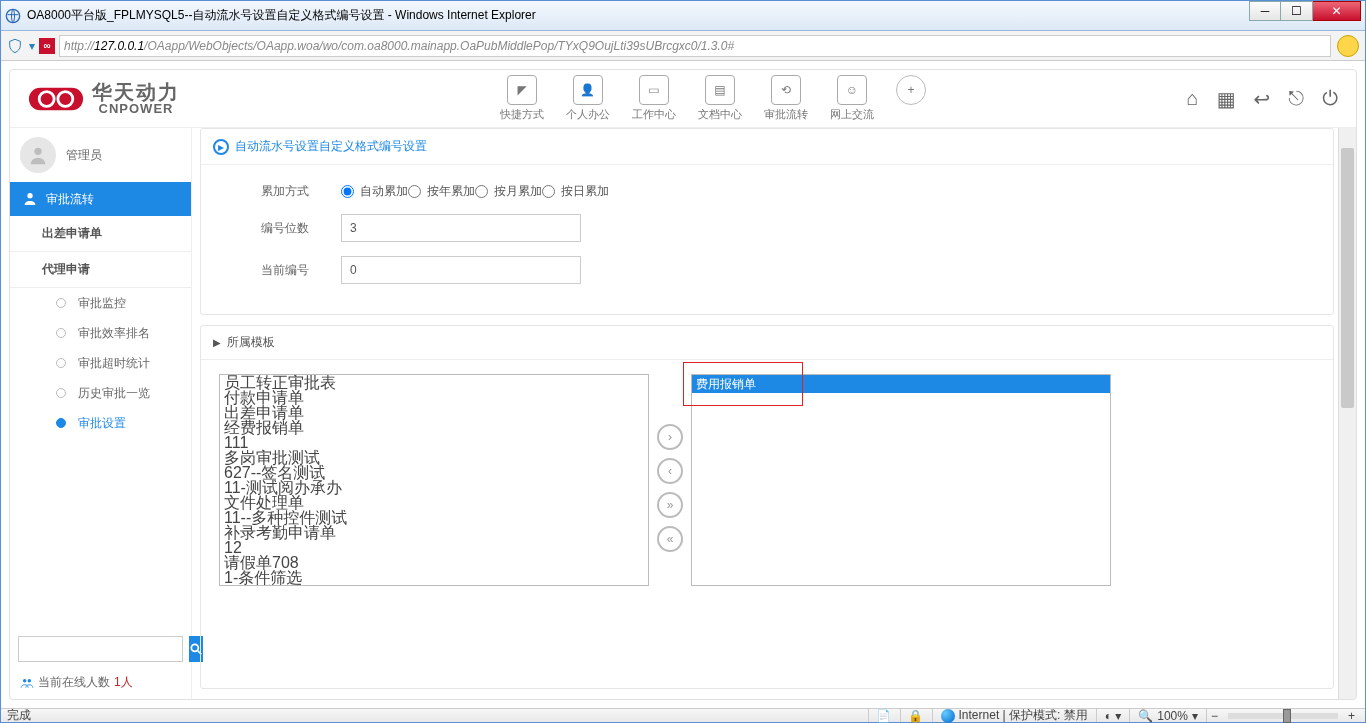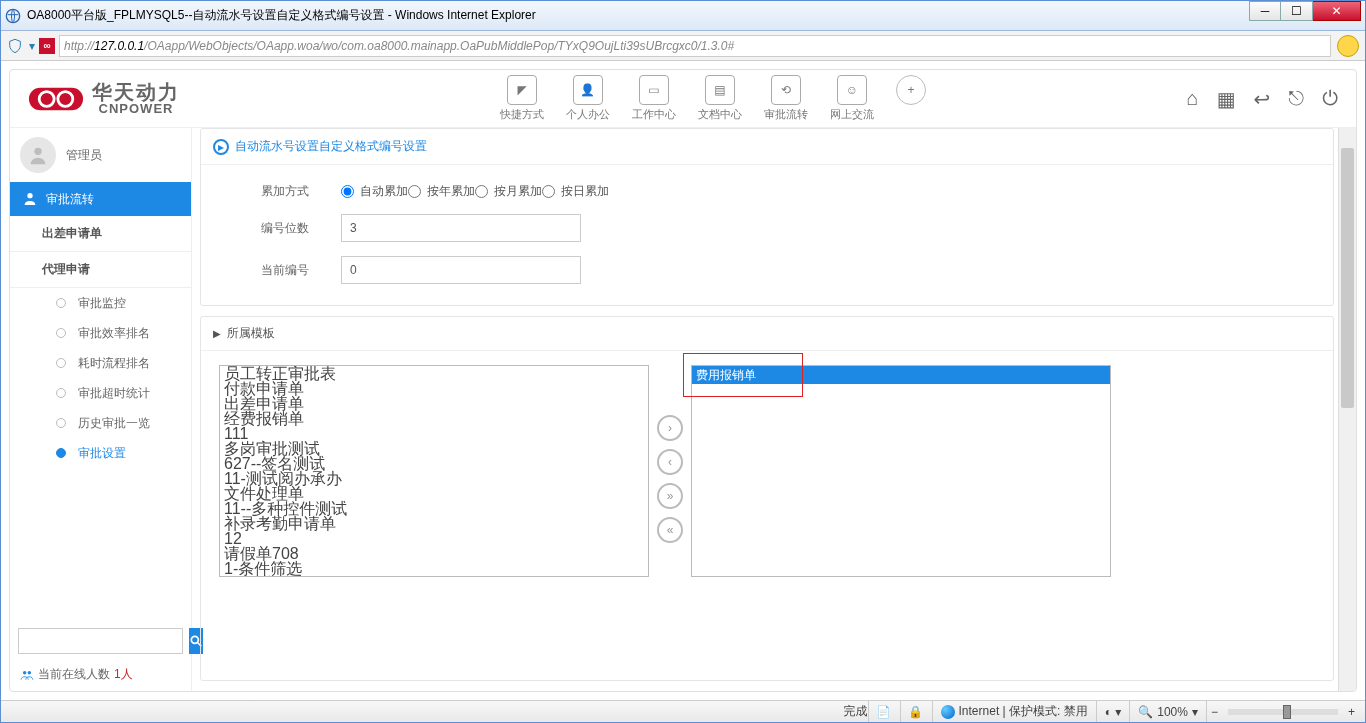--- a/index.html
+++ b/index.html
@@ -81,21 +81,21 @@
 .transfer-btns { display:flex; flex-direction:column; gap:8px; margin-top:50px; }
 .tbtn { width:26px; height:26px; border:2px solid #bbb; border-radius:50%; display:flex; align-items:center; justify-content:center; color:#999; font-size:12px; }
 .selectedbox { width:420px; height:212px; border:1px solid #bbb; background:#fff; }
 .selectedbox .sel { background:#1e88e5; color:#fff; padding:0 4px; line-height:18px; }
 .redbox { position:absolute; border:1.5px solid #d22; pointer-events:none; }
 
 .scrolltrack { position:absolute; right:0; top:0; bottom:0; width:18px; background:#f0f0f0; border-left:1px solid #ddd; }
 .scrollthumb { position:absolute; left:2px; right:2px; top:20px; height:260px; background:#c9c9c9; border-radius:2px; }
 
 
-.status { height:22px; background:linear-gradient(#f7f7f7,#e9e9e9); border-top:1px solid #ccc; display:flex; align-items:center; padding:0 6px; color:#444;text-align:right; }
+.status { height:14px; background:linear-gradient(#f7f7f7,#e9e9e9); border-top:1px solid #ccc; display:flex; align-items:center; padding:0 6px; color:#444; }
 .status .left { flex:1; }
 .status .seg { border-left:1px solid #ccc; height:100%; display:flex; align-items:center; padding:0 8px; gap:4px; }
 .status .globe { width:14px; height:14px; border-radius:50%; background:radial-gradient(circle at 30% 30%,#6cf,#06c); }
 .zoombar { width:110px; height:6px; background:#ddd; position:relative; margin:0 6px; }
 .zoombar .zthumb { position:absolute; left:50%; top:-4px; width:8px; height:14px; background:#999; border:1px solid #666; }
 </style>
 </head>
 <body>
 
 <div class="win">
@@ -208,24 +208,20 @@
                 <div class="navitem1">代理申请</div>
               </div>
             <div id="sb2">
                 <div class="navitem2">
                   <span class="dot"></span>
                   <span>审批监控</span>
                 </div>
                 <div class="navitem2">
                   <span class="dot"></span>
                   <span>审批效率排名</span>
-                </div>
-                <div class="navitem2">
-                  <span class="dot"></span>
-                  <span>耗时流程排名</span>
                 </div>
                 <div class="navitem2">
                   <span class="dot"></span>
                   <span>审批超时统计</span>
                 </div>
                 <div class="navitem2">
                   <span class="dot"></span>
                   <span>历史审批一览</span>
                 </div>
                 <div class="navitem2 active">
@@ -282,21 +278,21 @@
                       <label class="radio">
                         <input type="radio" name="m" style="">
                         <span>按日累加</span>
                       </label>
                     </div>
                 </div>
                 <div class="frow">
                   <div class="flabel">编号位数</div>
                   <input class="tin" value="3" style="">
                 </div>
-                <div class="frow" style="margin-bottom:3px">
+                <div class="frow" style="margin-bottom:12px">
                   <div class="flabel">当前编号</div>
                   <input class="tin" value="0" style="">
                 </div>
               </div>
             </div>
 
             <div class="panel" style="margin-right:22px; flex:1; display:flex; flex-direction:column;">
               <div class="panel2-h">
                 <span class="tri">▶</span>
                 <span>所属模板</span>

